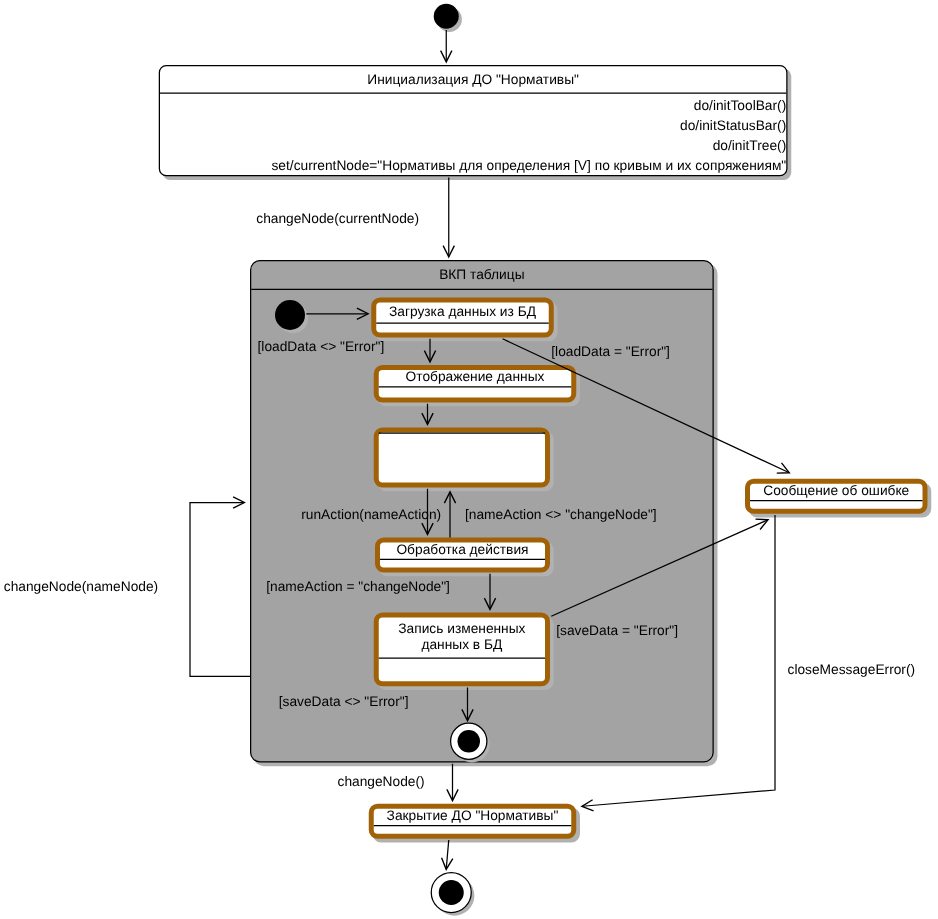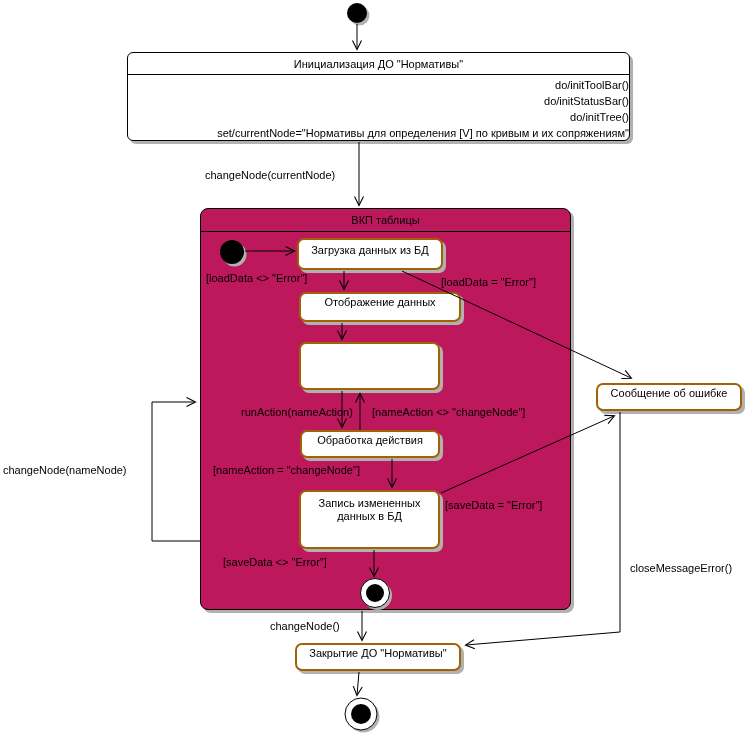--- a/index.html
+++ b/index.html
@@ -1,42 +1,42 @@
 <!DOCTYPE html>
 <html><head>
 <meta charset="utf-8">
 <style>
   html,body{margin:0;padding:0;background:#ffffff;}
   .canvas{
     position:relative;width:750px;height:735px;background:#ffffff;overflow:hidden;
     font-family:"Liberation Sans", sans-serif;color:#000;
   }
   .state{
-    position:absolute;box-sizing:border-box;background:#fff;border:2px solid #a16207;
+    position:absolute;box-sizing:border-box;background:#fff;border:4px solid #a16207;
     border-radius:7px;box-shadow:3px 3px 0 #b1b1b1;display:flex;flex-direction:column;
-    z-index:2;font-size:11px;align-items:center;
+    z-index:2;font-size:11px;
   }
   .state .name{
     flex:1;display:flex;align-items:center;justify-content:center;text-align:center;
     padding:0 3px;line-height:13px;
   }
   .state .strip{border-top:1px solid #000;}
   
   .action-state{
     position:absolute;box-sizing:border-box;background:#fff;border:1px solid #000;
     border-radius:6px;box-shadow:3px 3px 0 #b1b1b1;z-index:2;font-size:11px;
   }
   .action-state .title{
     height:21px;border-bottom:1px solid #000;display:flex;align-items:center;justify-content:center;
   }
   .action-state .actions{padding-top:2px;}
   .action-state .actions div{text-align:right;line-height:16px;}
   
   .composite{
-    position:absolute;box-sizing:border-box;background:#be185d;border:1px solid #000;
+    position:absolute;box-sizing:border-box;background:#a3a3a3;border:1px solid #000;
     border-radius:8px;box-shadow:3px 3px 0 #b1b1b1;z-index:1;font-size:11px;
   }
   .composite .title{
     height:22px;border-bottom:1px solid #000;display:flex;align-items:center;justify-content:center;
   }
   .wires{position:absolute;left:0;top:0;z-index:3;pointer-events:none;}
   .edge-label{
     position:absolute;z-index:4;font-size:11px;line-height:12px;white-space:nowrap;
   }
 </style>
@@ -96,21 +96,21 @@
   <span class="edge-label" style="left:205px;top:169px;">changeNode(currentNode)</span>
   <span class="edge-label" style="left:206px;top:272px;">[loadData &lt;&gt; "Error"]</span>
   <span class="edge-label" style="left:441px;top:276px;">[loadData = "Error"]</span>
   <span class="edge-label" style="left:205px;top:406px;padding-left:36px;">runAction(nameAction)</span>
   <span class="edge-label" style="left:372px;top:406px;">[nameAction &lt;&gt; "changeNode"]</span>
   <span class="edge-label" style="left:213px;top:464px;">[nameAction = "changeNode"]</span>
   <span class="edge-label" style="left:445px;top:499px;">[saveData = "Error"]</span>
   <span class="edge-label" style="left:223px;top:556px;">[saveData &lt;&gt; "Error"]</span>
   <span class="edge-label" style="left:3px;top:464px;">changeNode(nameNode)</span>
   <span class="edge-label" style="left:270px;top:620px;">changeNode()</span>
-  <span class="edge-label" style="left:630px;top:530px;margin-top:32px;">closeMessageError()</span>
+  <span class="edge-label" style="left:630px;top:530px;">closeMessageError()</span>
 
   <svg class="wires" width="750" height="735">
     <defs>
       <marker id="arr" viewBox="-12 -6 14 12" refX="-0.5" refY="0" markerWidth="14" markerHeight="12" orient="auto" markerUnits="userSpaceOnUse">
         <path d="M-9,-4.5 L0,0 L-9,4.5" fill="none" stroke="#000" stroke-width="1.1"></path>
       </marker>
     </defs>
 
     <g>
       <circle cx="359.5" cy="15.5" r="10" fill="#b1b1b1"></circle>

